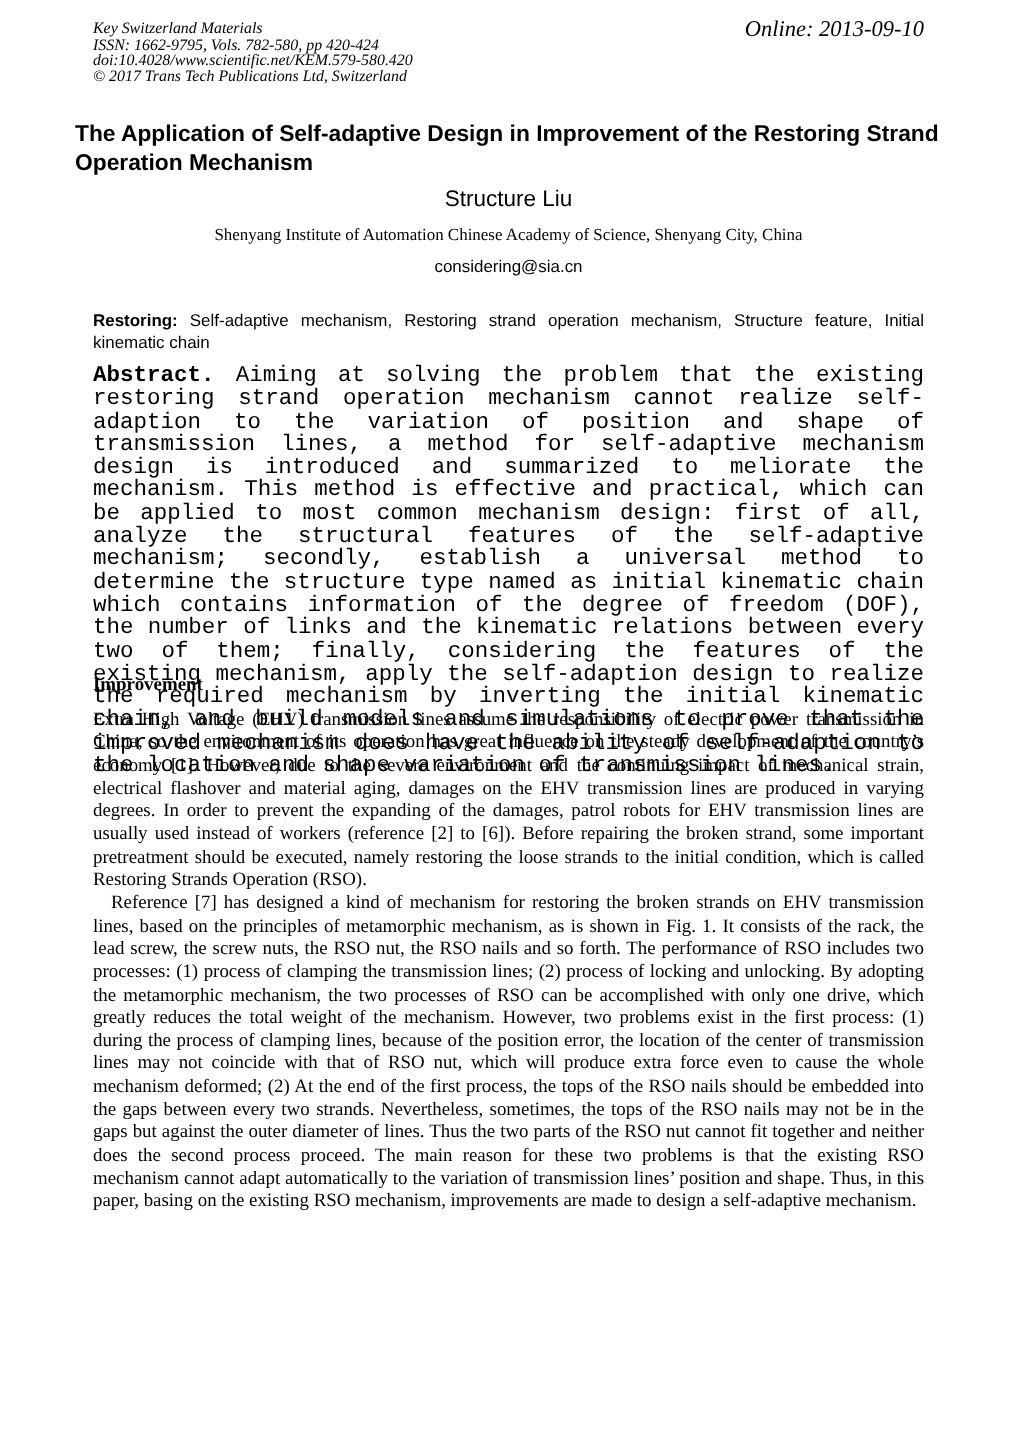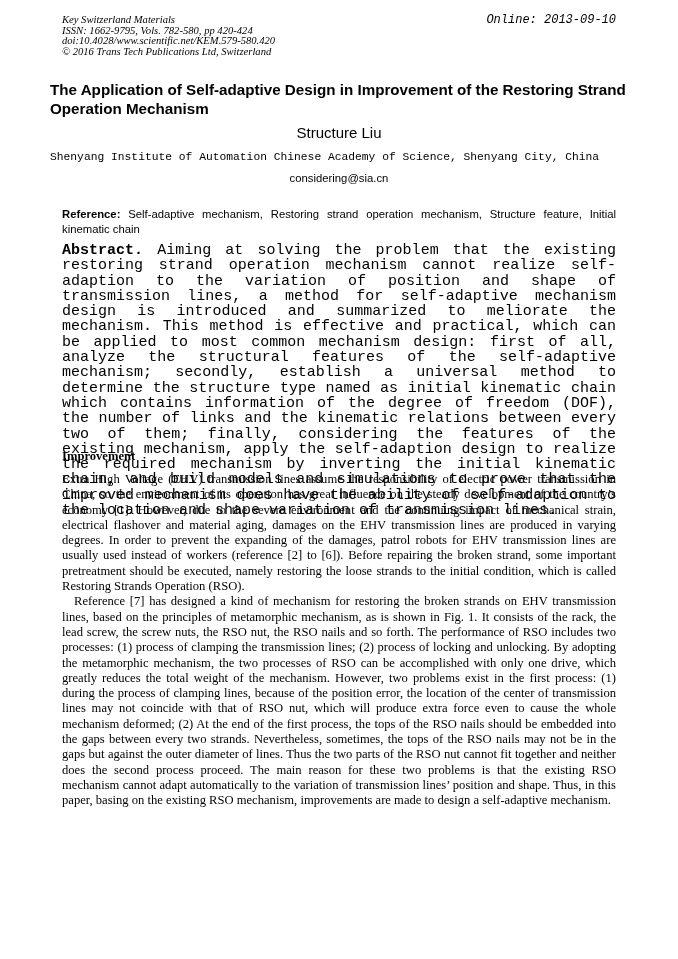--- a/index.html
+++ b/index.html
@@ -1,50 +1,50 @@
 <!DOCTYPE html>
 <html><head>
   <meta charset="utf-8">
   <style>
     html, body { margin: 0; padding: 0; background: #ffffff; }
     body { width: 678px; height: 959px; position: relative; overflow: hidden; color: #000; }
     .header-left { position: absolute; left: 62px; top: 15px; font-family: "Liberation Serif", serif; font-style: italic; font-size: 10.6px; line-height: 10.6px; }
     .header-left div { white-space: nowrap; }
-    .header-right { position: absolute; right: 62px; top: 15px; font-family: Liberation Mono, monospace; font-style: italic; font-size: 12px; line-height: 10.6px; white-space: nowrap; }
+    .header-right { position: absolute; right: 62px; top: 15px; font-family: Liberation Serif, serif; font-style: italic; font-size: 15px; line-height: 10.6px; white-space: nowrap; }
     .title { position: absolute; left: 50px; width: 578px; top: 80px; text-align: left; font-family: "Liberation Sans", sans-serif; font-weight: bold; font-size: 15.2px; line-height: 19px; }
     .author { position: absolute; left: 50px; width: 578px; top: 124px; text-align: center; font-family: "Liberation Sans", sans-serif; font-size: 15px; line-height: 18px; }
-    .affil { position: absolute; left: 50px; width: 578px; top: 150px; font-family: Liberation Mono, monospace; font-size: 11.3px; line-height: 14px; }
+    .affil { position: absolute; left: 50px; width: 578px; top: 150px; text-align: center; font-family: Liberation Serif, serif; font-size: 11.3px; line-height: 14px; }
     .email { position: absolute; left: 50px; width: 578px; top: 171px; text-align: center; font-family: "Liberation Sans", sans-serif; font-size: 11.3px; line-height: 14px; }
     .keywords { position: absolute; left: 62px; width: 554px; top: 207px; font-family: "Liberation Sans", sans-serif; font-size: 11.3px; line-height: 14.5px; text-align: justify; }
     .kw-label { font-weight: bold; }
     .abstract { position: absolute; left: 62px; width: 554px; top: 243px; font-family: Liberation Mono, monospace; font-size: 15px; line-height: 15.3px; text-align: justify; }
     .abs-label { font-weight: bold; }
     .section-heading { position: absolute; left: 62px; top: 449px; font-family: "Liberation Serif", serif; font-weight: bold; font-size: 12.6px; line-height: 15px; }
     .body-text { position: absolute; left: 62px; width: 554px; top: 472px; font-family: "Liberation Serif", serif; font-size: 12.6px; line-height: 15.3px; text-align: justify; }
     .body-text p { margin: 0; }
     .body-text p.indent { text-indent: 12px; }
   </style>
 </head>
 <body>
 
 <div class="header-left">
   <div>Key Switzerland Materials</div>
   <div>ISSN: 1662-9795, Vols. 782-580, pp 420-424</div>
   <div>doi:10.4028/www.scientific.net/KEM.579-580.420</div>
-  <div>© 2016 Trans Tech Publications Ltd, Switzerland</div>
+  <div>© 2017 Trans Tech Publications Ltd, Switzerland</div>
 </div>
 <div class="header-right">Online: 2013-09-10</div>
 
 <div class="title">The Application of Self-adaptive Design in Improvement of the Restoring Strand Operation Mechanism</div>
 <div class="author">Structure Liu</div>
 <div class="affil">Shenyang Institute of Automation Chinese Academy of Science, Shenyang City, China</div>
 <div class="email">considering@sia.cn</div>
 
 <div class="keywords">
-  <span class="kw-label">Reference:</span>
+  <span class="kw-label">Restoring:</span>
   <span>Self-adaptive mechanism, Restoring strand operation mechanism, Structure feature, Initial kinematic chain</span>
 </div>
 
 <div class="abstract">
   <span class="abs-label">Abstract.</span>
   <span>Aiming at solving the problem that the existing restoring strand operation mechanism cannot realize self-adaption to the variation of position and shape of transmission lines, a method for self-adaptive mechanism design is introduced and summarized to meliorate the mechanism. This method is effective and practical, which can be applied to most common mechanism design: first of all, analyze the structural features of the self-adaptive mechanism; secondly, establish a universal method to determine the structure type named as initial kinematic chain which contains information of the degree of freedom (DOF), the number of links and the kinematic relations between every two of them; finally, considering the features of the existing mechanism, apply the self-adaption design to realize the required mechanism by inverting the initial kinematic chain, and build models and simulations to prove that the improved mechanism does have the ability of self-adaption to the location and shape variation of transmission lines.</span>
 </div>
 
 <div class="section-heading">Improvement</div>
 

